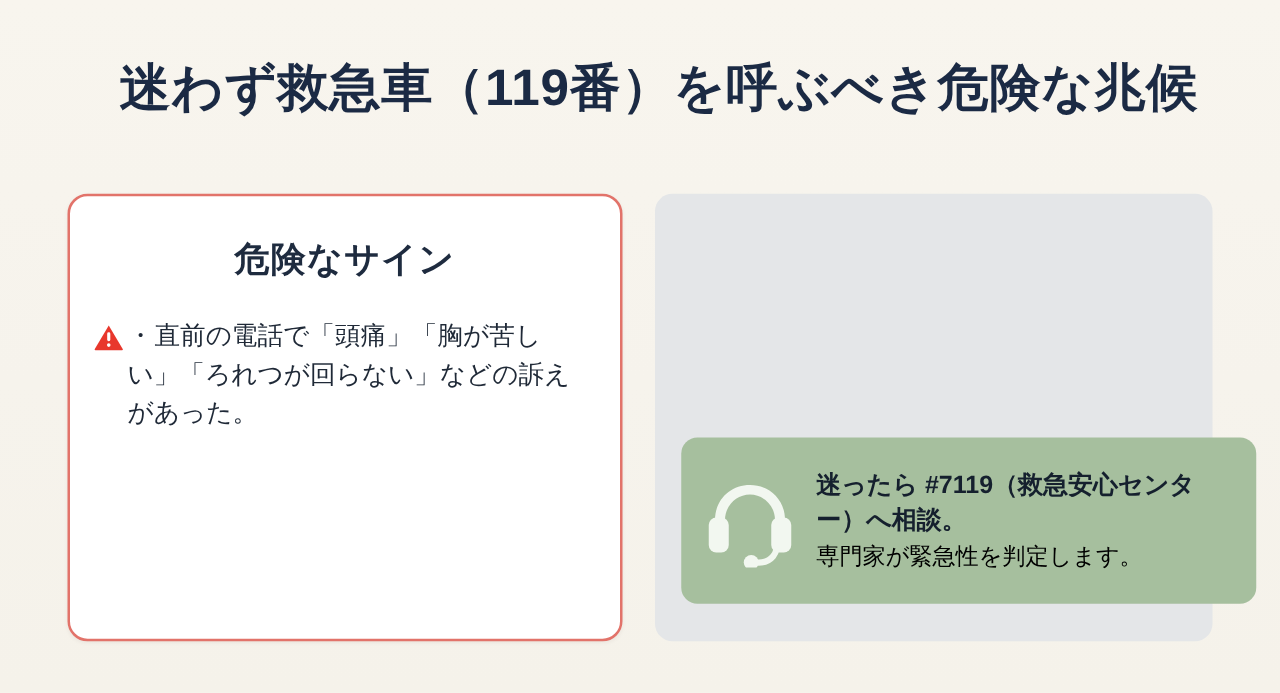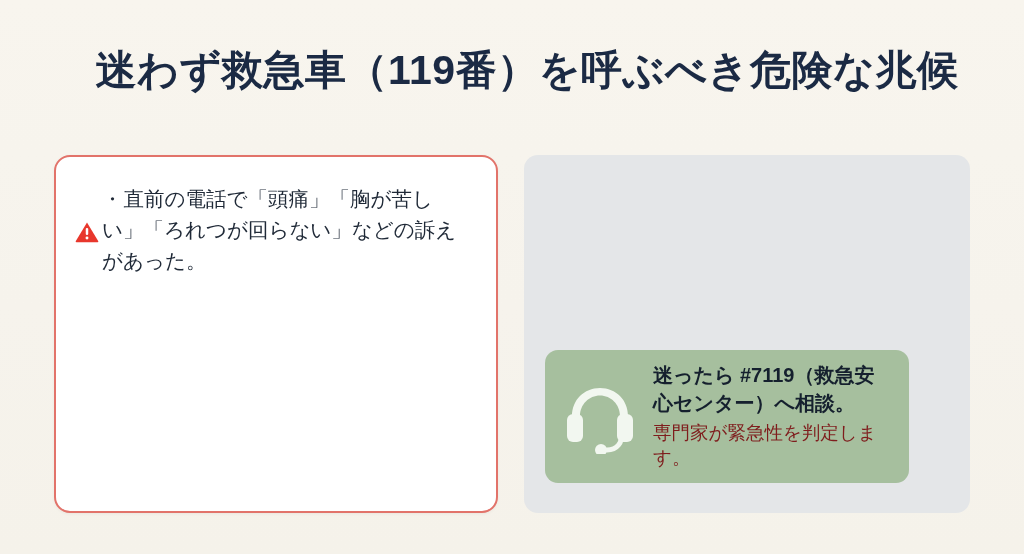--- a/index.html
+++ b/index.html
@@ -58,21 +58,21 @@
     color: #1e2b3f;
     letter-spacing: 1px;
   }
   .danger-list {
     margin: 26px 22px 0 18px;
     padding: 0;
     list-style: none;
   }
   .danger-item {
     display: flex;
-    align-items: center;
+    align-items: flex-start;
     margin-bottom: 26px;
   }
   .warn-icon {
     flex: 0 0 auto;
     width: 26px;
     height: 26px;
     margin-top: 4px;
     margin-right: 2px;
   }
   .warn-icon svg { display: block; }
@@ -108,21 +108,21 @@
     justify-content: center;
     align-items: center;
   }
   .ambulance-wrap svg { display: block; }
 
   
   .advice-box {
     position: absolute;
     left: 21px;
     top: 195px;
-    width: 364px;
+    width: 460px;
     height: 133px;
     box-sizing: border-box;
     background: #a6bf9e;
     border-radius: 13px;
     display: flex;
     align-items: center;
     padding: 0 16px 0 18px;
   }
   .headset-icon {
     flex: 0 0 auto;
@@ -139,32 +139,33 @@
     font-weight: 700;
     line-height: 1.38;
     color: #15202e;
     letter-spacing: 0px;
   }
   .advice-sub {
     margin-top: 3px;
     font-size: 18.5px;
     font-weight: 400;
     line-height: 1.35;
-    color: #7f1d1d;
+    color: #000000;
   }
 </style>
 </head>
 <body>
 
 <div id="slide">
 
   <div class="slide-title">迷わず救急車（119番）を呼ぶべき危険な兆候</div>
 
   <div class="danger-card">
 
+    <div class="danger-card-title">危険なサイン</div>
 
     <ul class="danger-list">
 
       <li class="danger-item">
         <span class="warn-icon">
           <svg viewBox="0 0 24 24" width="26" height="26" aria-hidden="true">
             <path d="M12 3.2 L22.3 20.4 Q22.9 21.5 21.7 21.5 L2.3 21.5 Q1.1 21.5 1.7 20.4 Z" fill="#e8372c"></path>
             <rect x="10.85" y="8.2" width="2.3" height="6.5" rx="1.1" fill="#ffffff"></rect>
             <circle cx="12" cy="17.6" r="1.35" fill="#ffffff"></circle>
           </svg>

